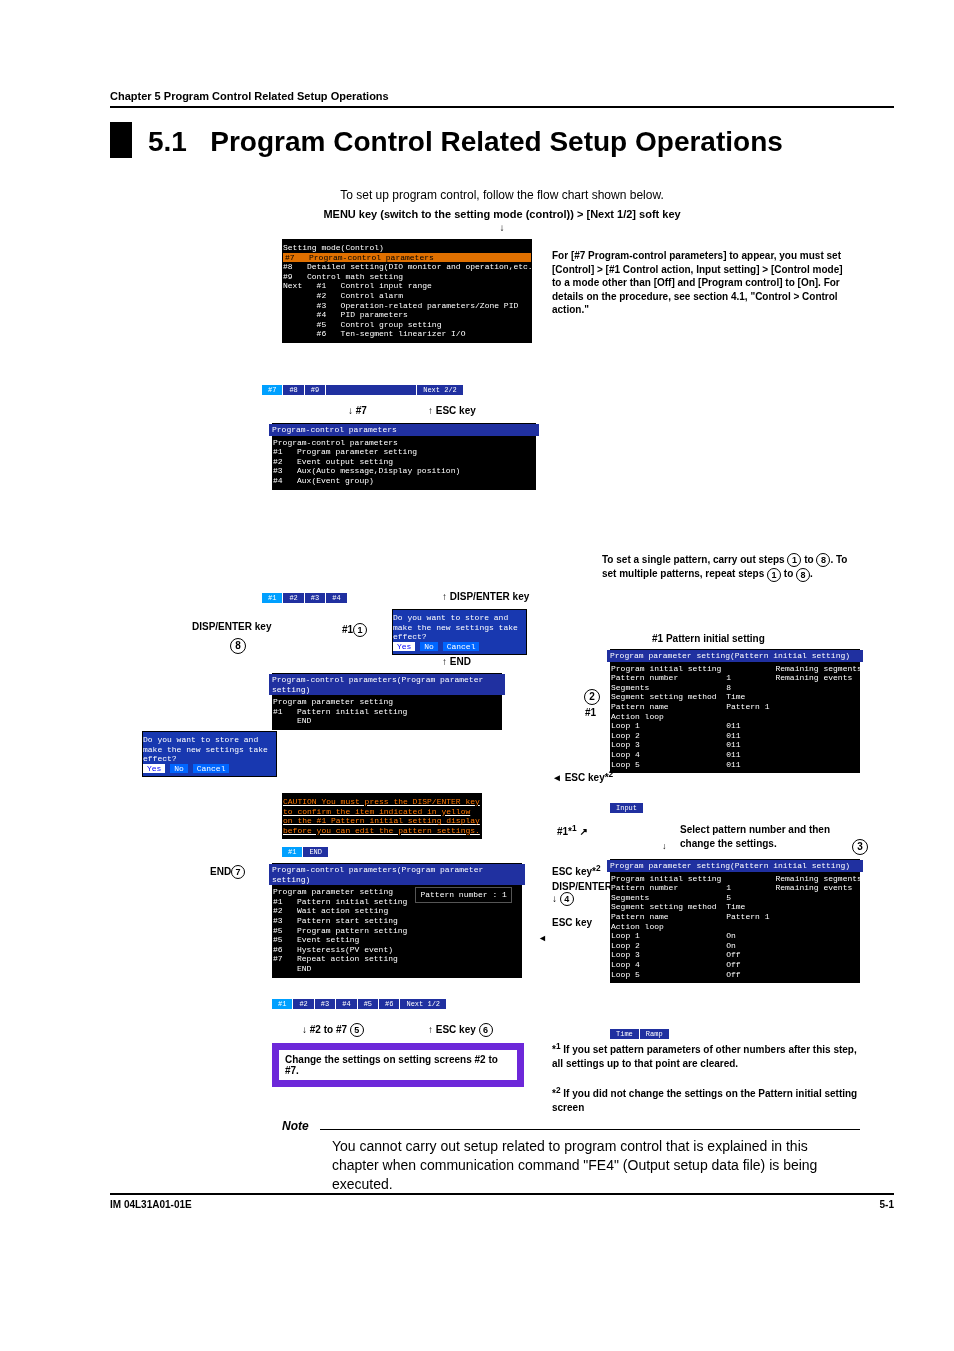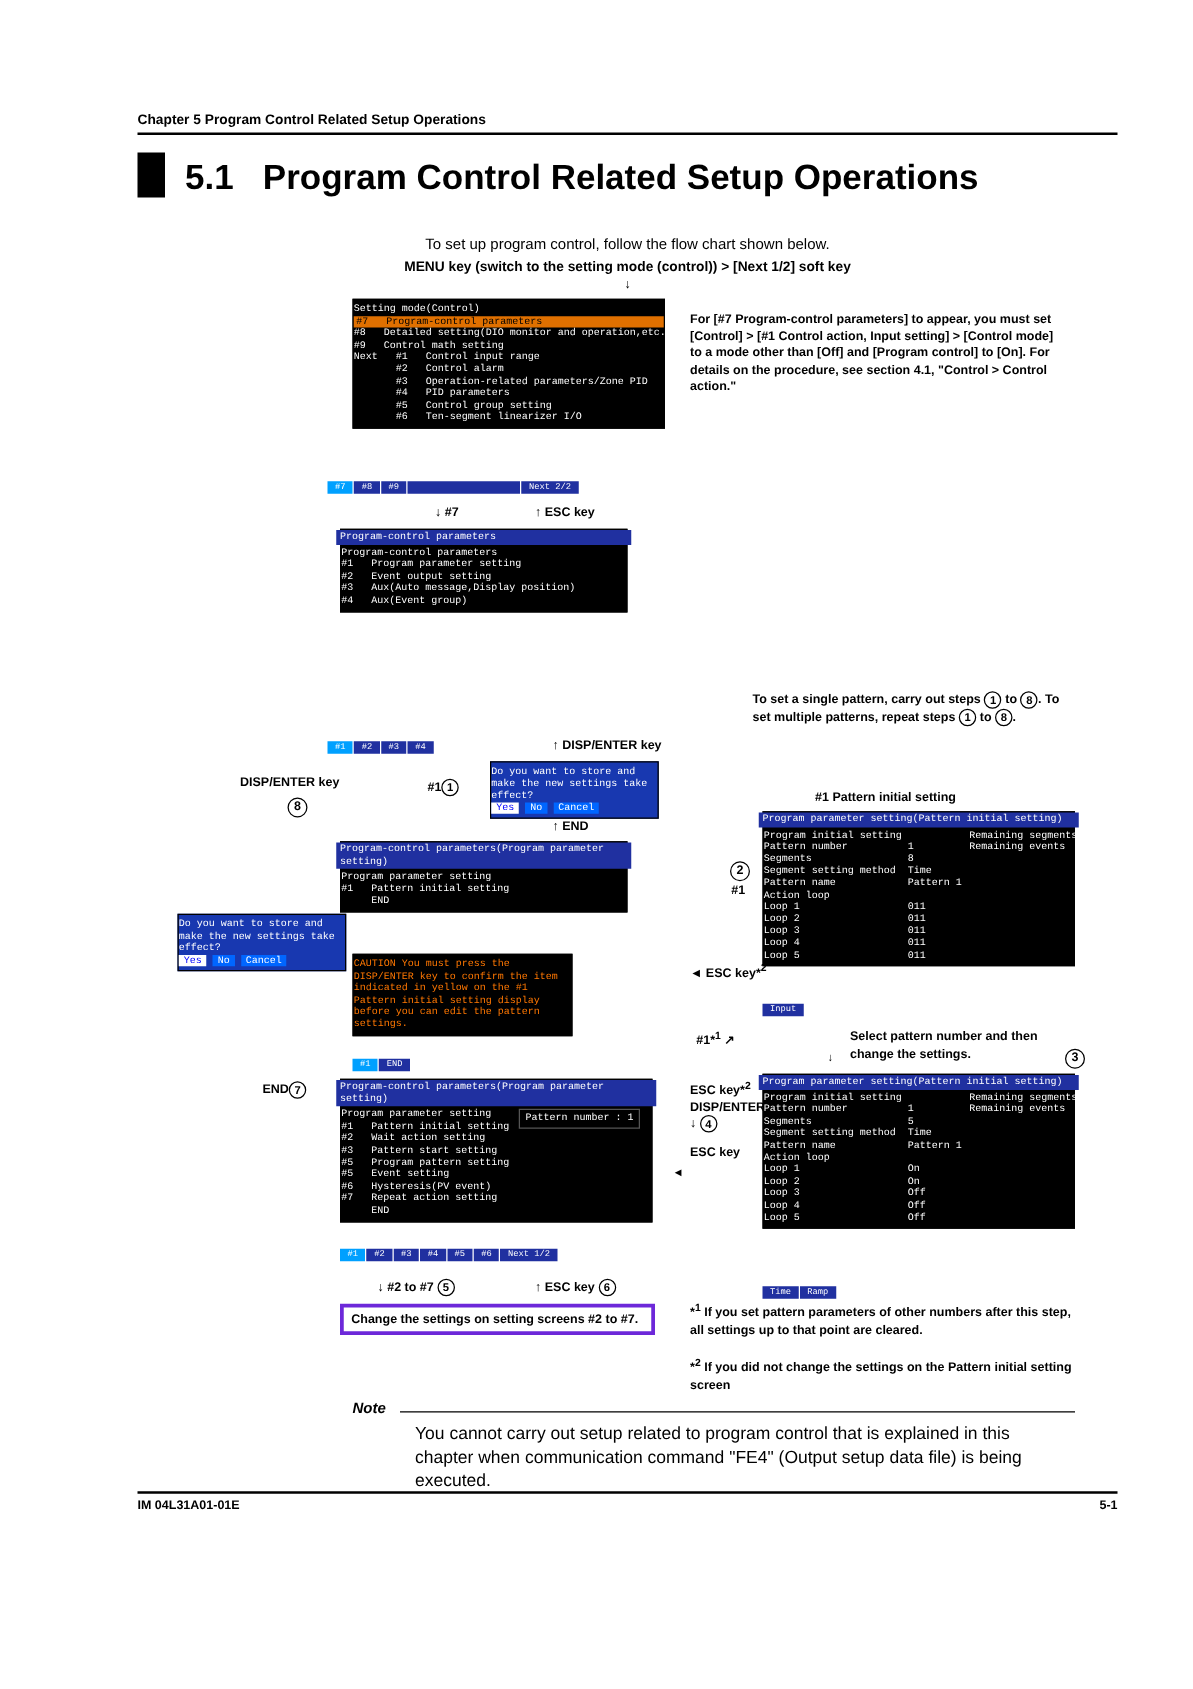--- a/index.html
+++ b/index.html
@@ -19,21 +19,21 @@
   .tab-strip { position: absolute; display: flex; gap: 1px; }
   .tab { background: #2030a0; color: #fff; font-size: 7px; padding: 1px 6px; font-family: "Courier New", monospace; }
   .tab.sel { background: #00a0ff; }
   .lbl { position: absolute; font-size: 10px; font-weight: bold; color: #000; }
   .lbl.sm { font-weight: normal; font-size: 9px; }
   .txt { position: absolute; font-size: 10px; color: #000; line-height: 1.35; }
   .txt b { font-weight: bold; }
   .circ { display: inline-block; width: 14px; height: 14px; border: 1.2px solid #000; border-radius: 50%; text-align: center; font-size: 9px; line-height: 12px; font-weight: bold; vertical-align: middle; }
   .circ-abs { position: absolute; width: 16px; height: 16px; border: 1.2px solid #000; border-radius: 50%; text-align: center; font-size: 10px; line-height: 14px; font-weight: bold; }
   .note-label { font-style: italic; font-weight: bold; font-size: 12px; position: absolute; }
-  .box { position: absolute; border: 3px solid #6d28d9; padding: 4px 6px; font-size: 10px; font-weight: bold; }
+  .box { position: absolute; border: 7px solid #6d28d9; padding: 4px 6px; font-size: 10px; font-weight: bold; }
   .footer { border-top: 2px solid #000; margin-top: 20px; padding-top: 4px; display: flex; justify-content: space-between; font-size: 10px; font-weight: bold; }
   .orange { background: #e07000; color: #000; padding: 0 2px; }
 </style>
 </head>
 <body>
 
 <div class="page">
 
   <div class="running-header">Chapter 5   Program Control Related Setup Operations</div>
 
@@ -66,21 +66,21 @@
       <span class="tab">#9</span>
       <span class="tab" style="min-width:90px"></span>
       <span class="tab">Next 2/2</span>
     </div>
 
     <div class="txt" style="left:420px; top:16px; width:300px; font-weight:bold;">For [#7 Program-control parameters] to appear, you must set [Control] &gt; [#1 Control action, Input setting] &gt; [Control mode] to a mode other than [Off] and [Program control] to [On]. For details on the procedure, see section 4.1, "Control &gt; Control action."</div>
 
     <div class="lbl" style="left:216px; top:172px;">↓ <span>#7</span></div>
     <div class="lbl" style="left:296px; top:172px;">↑ <span>ESC key</span></div>
 
-    <div class="scr" style="left:140px; top:190px; width:230px;">
+    <div class="scr" style="left:140px; top:190px; width:264px;">
       <div class="hdr">Program-control parameters</div>
       <div class="row">Program-control parameters</div>
       <div class="row">#1   Program parameter setting</div>
       <div class="row">#2   Event output setting</div>
       <div class="row">#3   Aux(Auto message,Display position)</div>
       <div class="row">#4   Aux(Event group)</div>
     </div>
 
     <div class="txt" style="left:470px; top:320px; width:260px; font-weight:bold;">
       <span>To set a single pattern, carry out steps</span>
@@ -113,21 +113,21 @@
       <div class="row">Program parameter setting</div>
       <div class="row">#1   Pattern initial setting</div>
       <div class="row">     END</div>
     </div>
 
     <div class="scr" style="left:10px; top:498px; width:135px; background:#1838b0;">
       <div class="row" style="white-space:normal">Do you want to store and make the new settings take effect?</div>
       <div class="row"><span style="background:#fff;color:#00f;padding:0 4px">Yes</span> <span style="background:#06f;padding:0 4px">No</span> <span style="background:#06f;padding:0 4px">Cancel</span></div>
     </div>
 
-    <div class="scr" style="left:150px; top:530px; width:176px;">
+    <div class="scr" style="left:150px; top:560px; width:200px;text-decoration:underline;">
       <div class="row" style="color:#f70; white-space:normal">CAUTION
 You must press the DISP/ENTER key to confirm the item indicated in yellow on the #1 Pattern initial setting display before you can edit the pattern settings.</div>
     </div>
     <div class="tab-strip" style="left:150px; top:614px;">
       <span class="tab sel">#1</span>
         <span class="tab">END</span>
     </div>
 
     <div class="circ-abs" style="left:452px; top:456px;">2</div>
     <div class="lbl" style="left:453px; top:474px;">#1</div>

